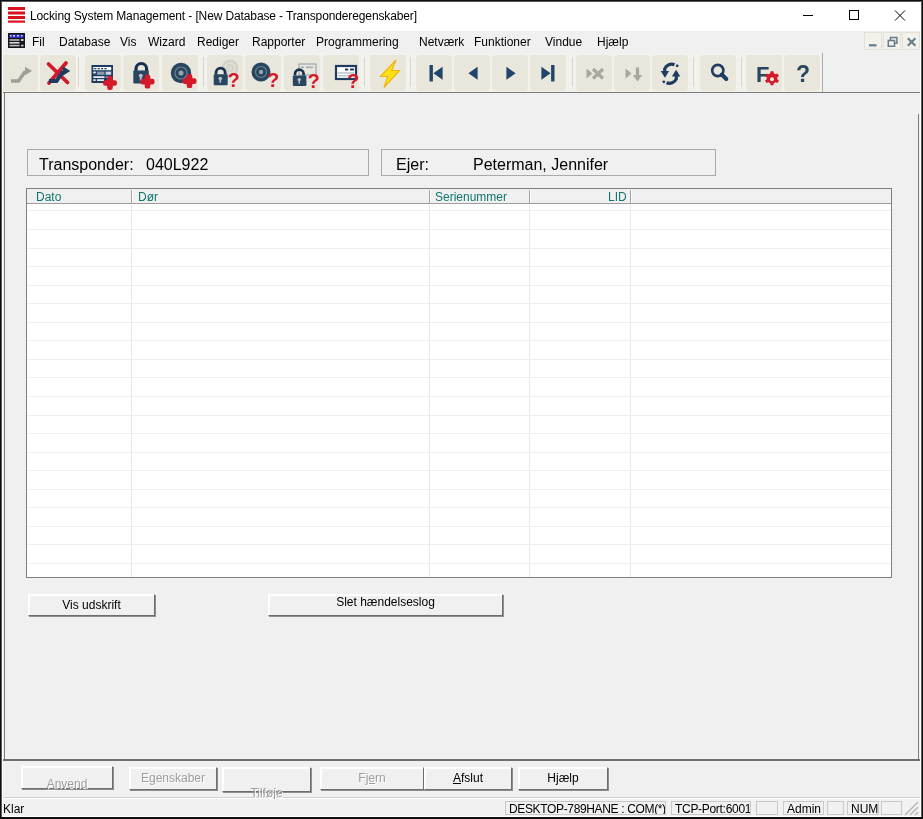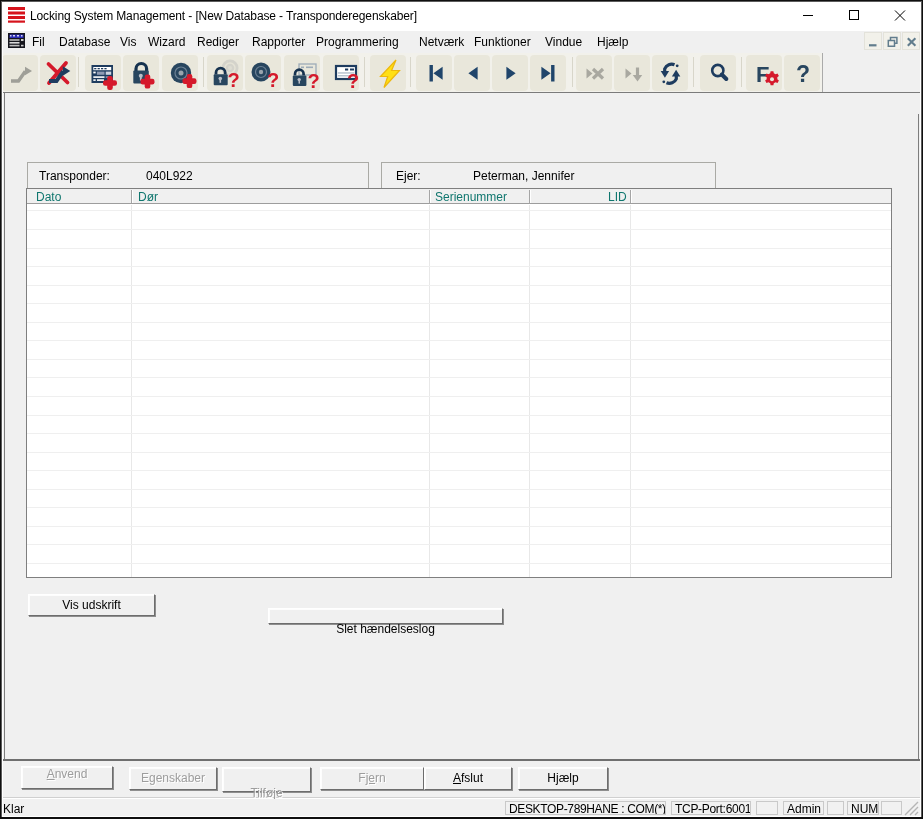--- a/index.html
+++ b/index.html
@@ -30,21 +30,21 @@
 
 .tabrow { position:absolute; left:0px; top:92px; width:923px; height:23px; }
 .tab { position:absolute; top:4px; height:18px; background:#f0f0f0;
   border:1px solid #919191; border-bottom:none; border-radius:2px 2px 0 0;
   font-size:11px; text-align:center; padding-top:3px; color:#000; }
 .tab.active { top:1px; height:22px; background:#f0f0f0; z-index:3; padding-top:5px; }
 .tabline { position:absolute; left:5px; top:22px; width:913px; height:1px; background:#8a8a8a; z-index:1; }
 .tab.active { border-bottom:1px solid #f0f0f0; }
 
 
-.gbox { position:absolute; top:162px; height:27px; border:1px solid #aaaaa5; background:#f0f0f0; font-size:12px; }
+.gbox { position:absolute; top:149px; height:27px; border:1px solid #aaaaa5; background:#f0f0f0; font-size:16px; }
 .gbox span { position:absolute; top:6px; }
 
 
 .table { position:absolute; left:26px; top:188px; width:866px; height:390px; background:#fff; border:1px solid #7f7f7f; }
 .thead { position:absolute; left:0; top:0; width:100%; height:15px; background:#f0f0f0; border-bottom:1px solid #9d9d9d; }
 .th { position:absolute; top:1px; font-size:12px; color:#0f766e; }
 .hsep { position:absolute; top:1px; width:1px; height:13px; background:#a5a5a5; }
 .hsep:after { content:""; position:absolute; left:1px; top:0; width:1px; height:13px; background:#fff; }
 .gridh { position:absolute; left:0px; width:864px; height:1px; background:#efefef; }
 .gridv { position:absolute; top:16px; width:1px; background:#e8e8e8; }
@@ -353,28 +353,28 @@
     <div class="gridh" style="top:262.6px"></div>
     <div class="gridh" style="top:281.1px"></div>
     <div class="gridh" style="top:299.7px"></div>
     <div class="gridh" style="top:318.2px"></div>
     <div class="gridh" style="top:336.8px"></div>
     <div class="gridh" style="top:355.3px"></div>
     <div class="gridh" style="top:373.9px"></div>
   </div>
 
   <div class="cbtn" style="left:28px;top:594px;width:127px;height:22px;padding-top:3px">Vis udskrift</div>
-  <div class="cbtn" style="left:268px;top:608px;width:235px;height:16px;padding-top:13px">Slet hændelseslog</div>
+  <div class="cbtn" style="left:268px;top:594px;width:235px;height:22px;padding-top:0">Slet hændelseslog</div>
 
   <div class="mdiL"></div>
   <div class="mdiR"></div>
   <div class="bsep"></div>
   <div class="bsep2"></div>
 
-  <div class="cbtn dis" style="left:21px;top:766px;width:92px;height:23px;padding-top:0"><u>A</u>nvend</div>
+  <div class="cbtn dis" style="left:21px;top:766px;width:92px;height:23px;padding-top:10px"><u>A</u>nvend</div>
   <div class="cbtn dis" style="left:129px;top:767px;width:88px;height:23px;padding-top:3px">Egenskaber</div>
   <div class="cbtn dis" style="left:222px;top:767px;width:89px;height:25px;padding-top:18px">Tilføje</div>
   <div class="cbtn dis" style="left:320px;top:767px;width:104px;height:23px;padding-top:3px">F<u>je</u>rn</div>
   <div class="cbtn" style="left:424px;top:767px;width:88px;height:23px;padding-top:3px"><u>A</u>fslut</div>
   <div class="cbtn" style="left:518px;top:767px;width:90px;height:23px;padding-top:3px">Hjælp</div>
 
   <div class="statusbar">
     <span class="abs" style="left:3px;top:3px">Klar</span>
     <div class="scell" style="left:505px;width:161px;letter-spacing:-0.35px">DESKTOP-789HANE : COM(*)</div>
     <div class="scell" style="left:671px;width:80px;letter-spacing:-0.3px">TCP-Port:6001</div>

